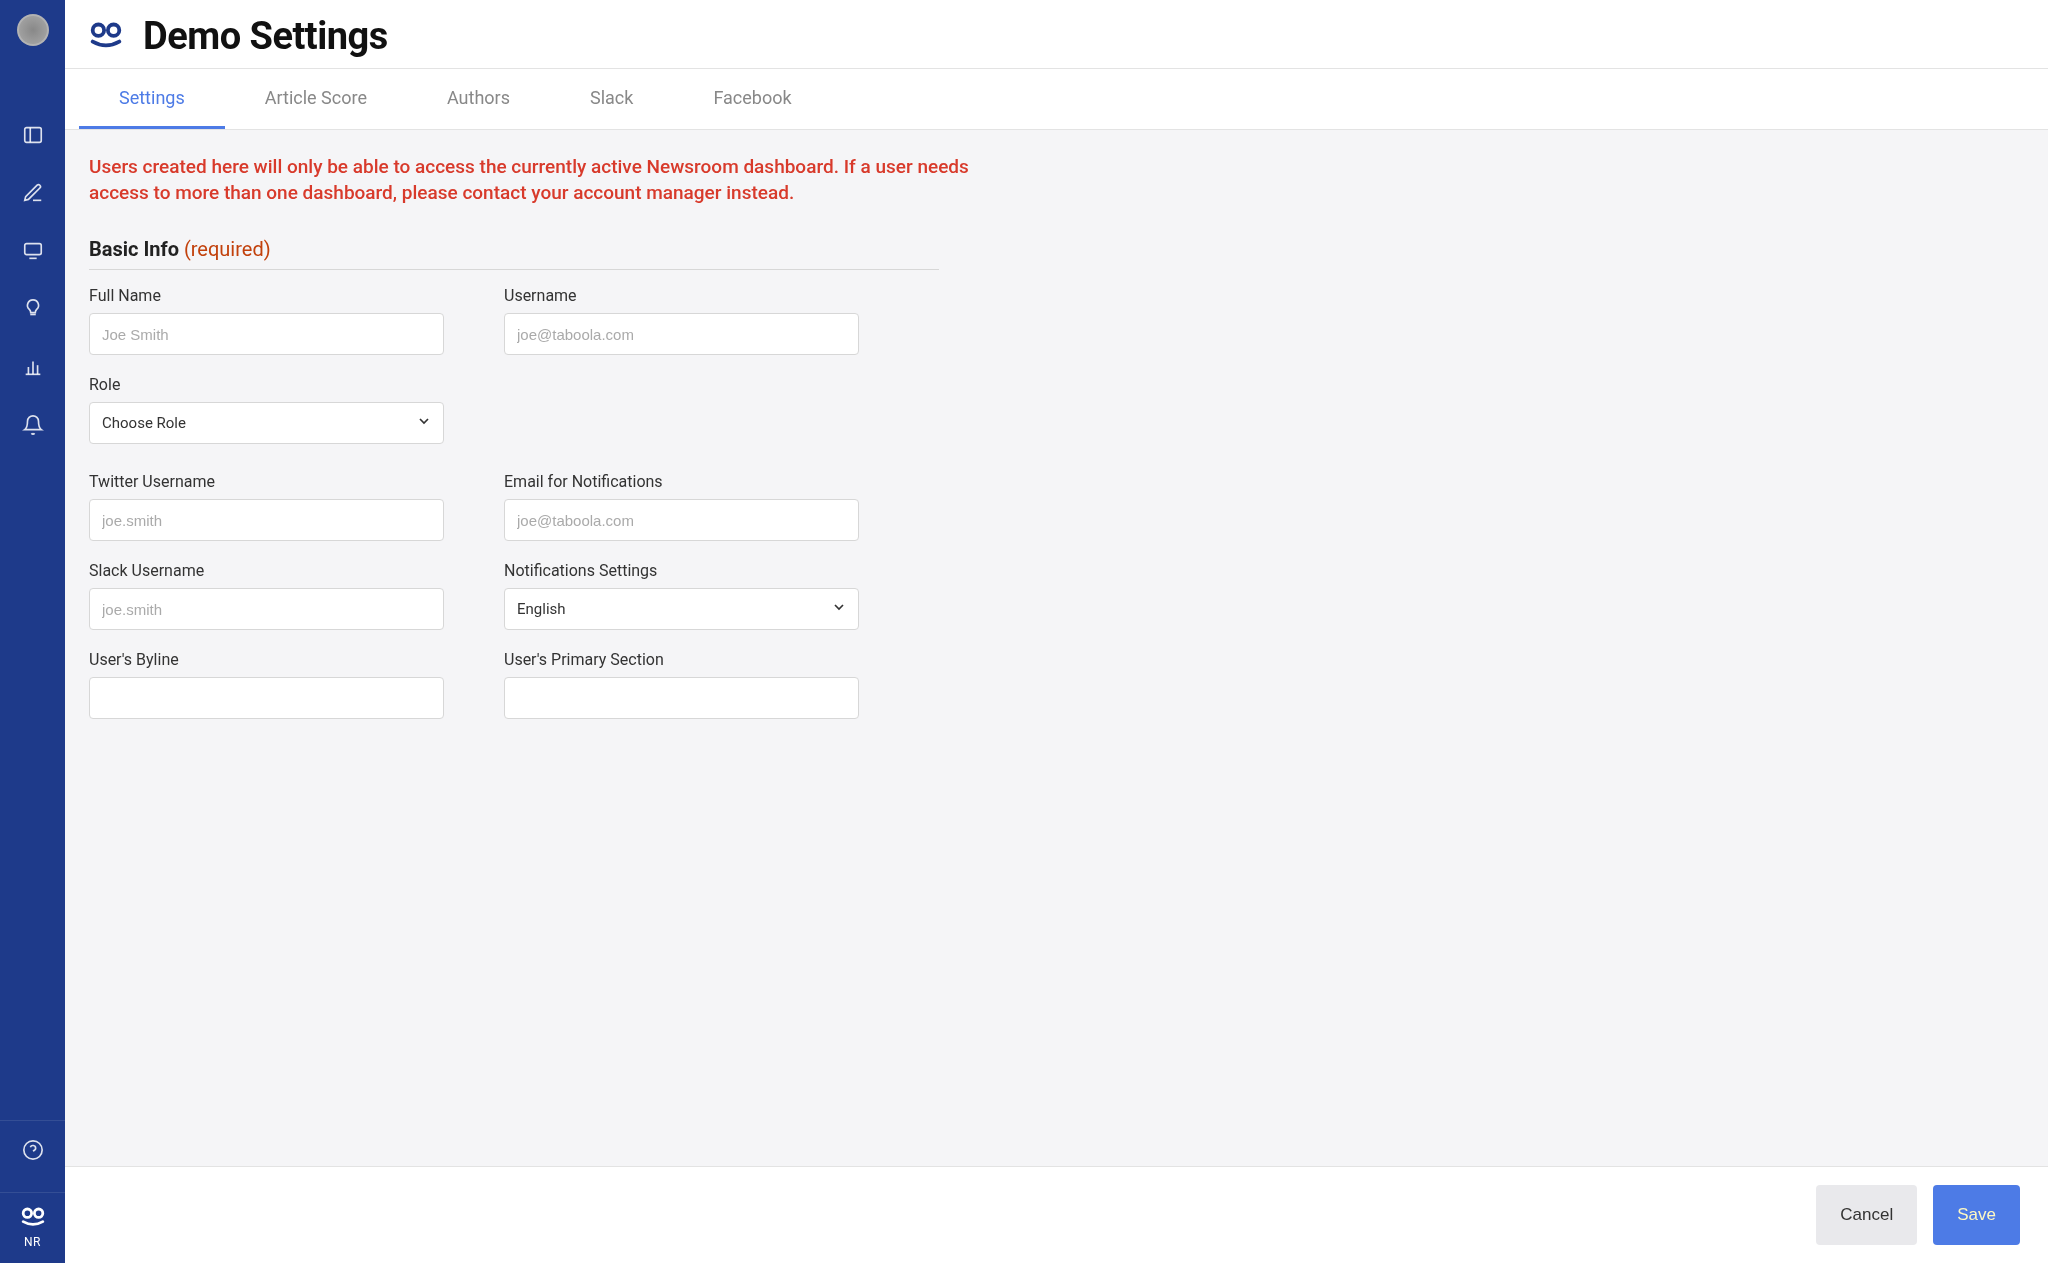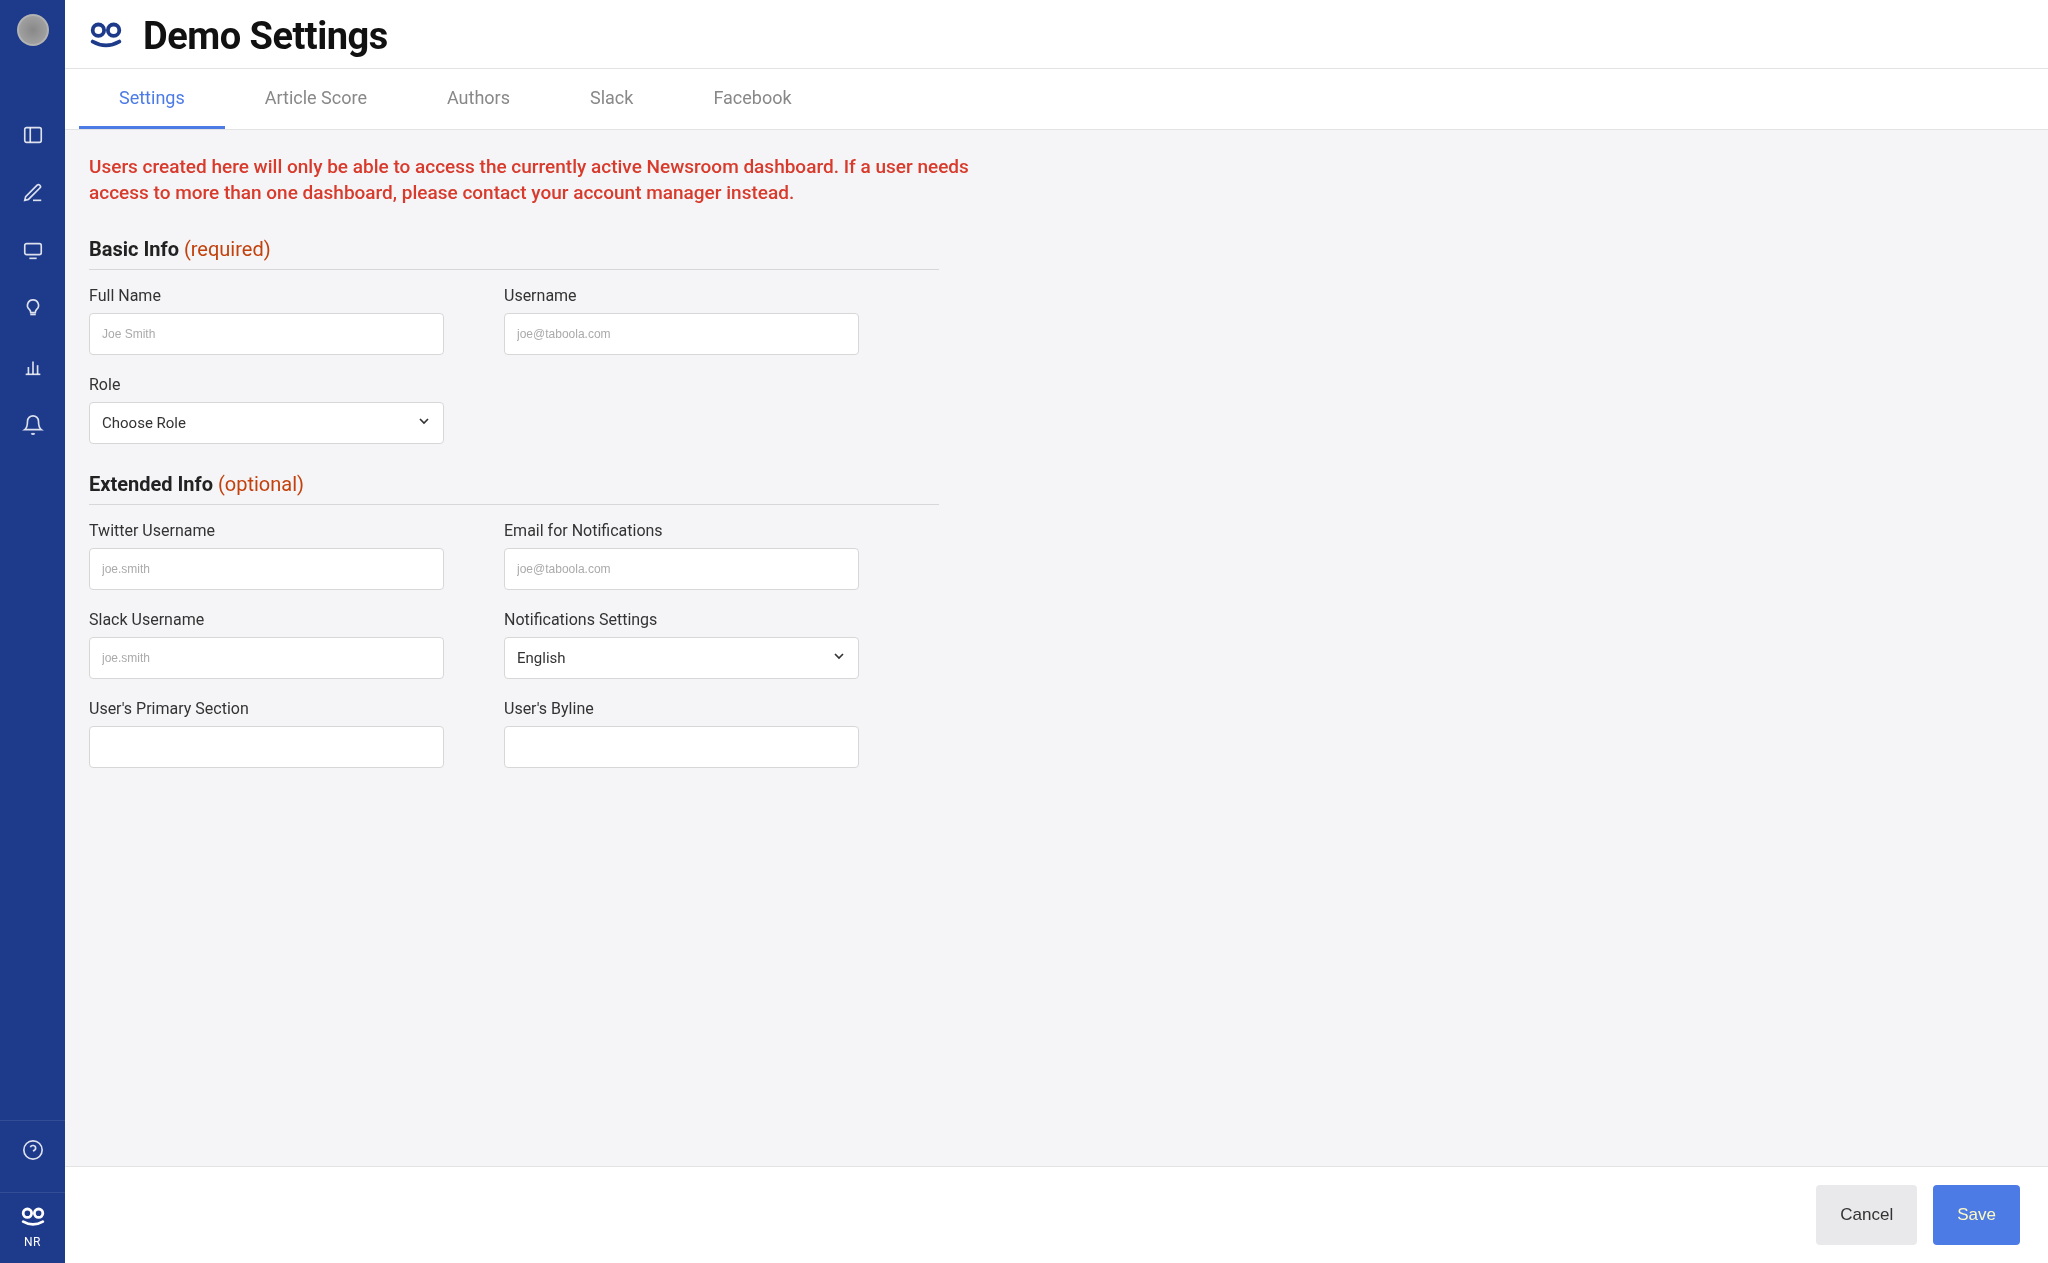--- a/index.html
+++ b/index.html
@@ -166,21 +166,21 @@
     .form-label {
       font-size: 16px;
       color: #333;
       margin-bottom: 8px;
     }
     .text-input {
       height: 42px;
       border: 1px solid #d7d7d7;
       border-radius: 4px;
       padding: 0 12px;
-      font-size: 12px;
+      font-size: 15px;
       color: #333;
       background: #fff;
       outline: none;
     }
     .text-input::placeholder {
       color: #aaa;
     }
     .select-wrap {
       position: relative;
     }
@@ -340,24 +340,20 @@
         <label class="form-label">Role</label>
         <div class="select-wrap">
           <div class="select-input">Choose Role</div>
           <span class="select-caret"><svg viewBox="0 0 24 24">
                 <polyline points="6 9 12 15 18 9"></polyline>
               </svg></span>
         </div>
       </div>
     </div>
 
-    <div class="section-header">
-      <span class="bold">Extended Info</span>
-      <span class="paren">(optional)</span>
-    </div>
 
     <div class="form-grid">
       <div class="form-field">
         <label class="form-label">Twitter Username</label>
         <input class="text-input" placeholder="joe.smith" style="">
       </div>
       <div class="form-field">
         <label class="form-label">Email for Notifications</label>
         <input class="text-input" placeholder="joe@taboola.com" style="">
       </div>
@@ -368,25 +364,25 @@
       <div class="form-field">
         <label class="form-label">Notifications Settings</label>
         <div class="select-wrap">
           <div class="select-input">English</div>
           <span class="select-caret"><svg viewBox="0 0 24 24">
                 <polyline points="6 9 12 15 18 9"></polyline>
               </svg></span>
         </div>
       </div>
       <div class="form-field">
+        <label class="form-label">User's Byline</label>
+        <input class="text-input" style="">
+      </div>
+      <div class="form-field">
         <label class="form-label">User's Primary Section</label>
-        <input class="text-input" style="">
-      </div>
-      <div class="form-field">
-        <label class="form-label">User's Byline</label>
         <input class="text-input" style="">
       </div>
     </div>
   </div>
 
   <div class="footer-bar">
     <button class="btn btn-cancel">Cancel</button>
     <button class="btn btn-save">Save</button>
   </div>
 </div>

